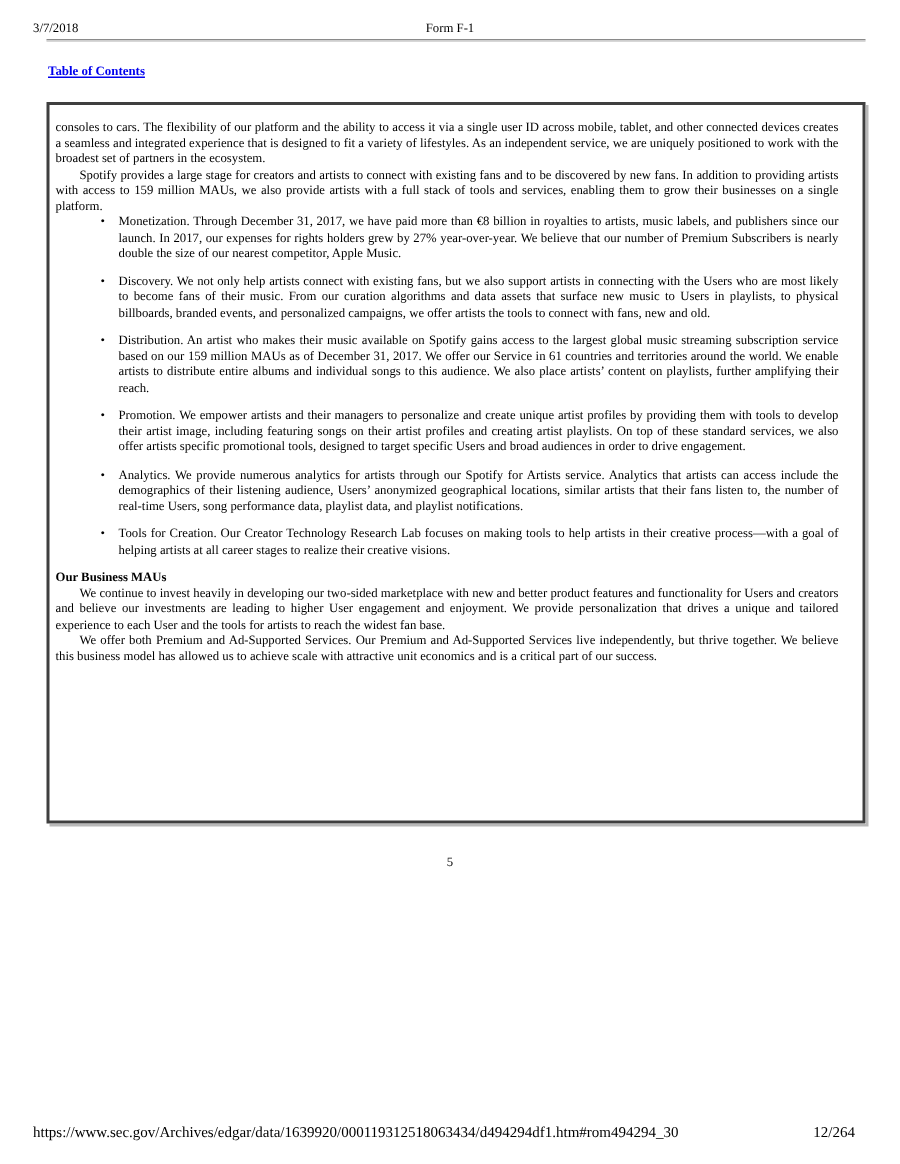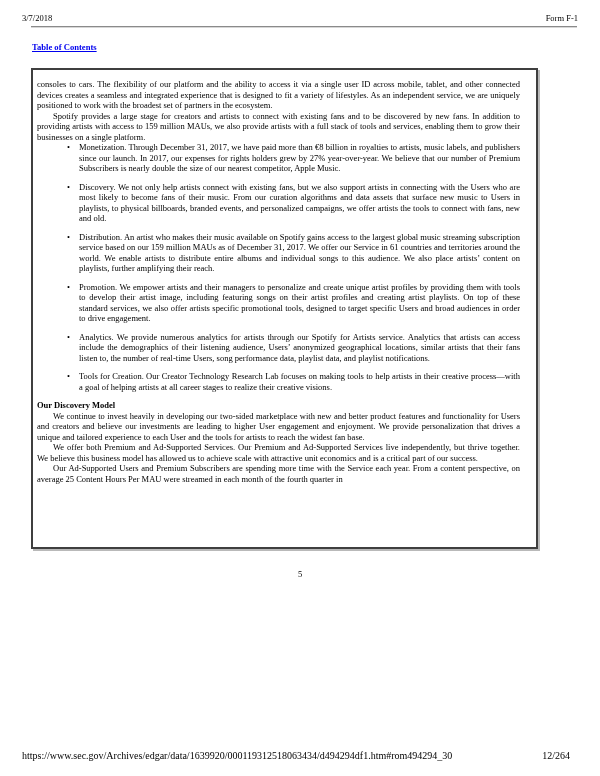--- a/index.html
+++ b/index.html
@@ -29,21 +29,21 @@
   .header-date {
     position: absolute;
     left: 0;
     top: 0;
   }
   .header-title {
     position: absolute;
     left: 0;
     right: 0;
     top: 0;
-    text-align: right;
+    text-align: center;
   }
   .header-rule {
     position: absolute;
     top: 26px;
     left: 31px;
     width: 546px;
     height: 2px;
     border-top: 1px solid #8a8a8a;
     border-bottom: 1px solid #d7d7d7;
     box-sizing: border-box;
@@ -57,21 +57,21 @@
     color: #0000ee;
     text-decoration: underline;
     cursor: pointer;
   }
 
   
   .doc-box {
     position: absolute;
     top: 68px;
     left: 31px;
-    width: 507px;
+    width: 546px;
     height: 481px;
     box-sizing: border-box;
     border: 2px solid #3f3f3f;
     box-shadow: 2px 2px 0 #b9b9b9;
     padding: 9px 16px 6px 4px;
     overflow: hidden;
   }
   .doc-box p,
   .doc-box li,
   .doc-box h3 {
@@ -169,25 +169,24 @@
       <span class="bullet-marker">•</span><span class="bullet-term">Promotion.</span><span> We empower artists and their managers to personalize and create unique artist profiles by providing them with tools to develop their artist image, including featuring songs on their artist profiles and creating artist playlists. On top of these standard services, we also offer artists specific promotional tools, designed to target specific Users and broad audiences in order to drive engagement.</span>
     </li>
     <li>
       <span class="bullet-marker">•</span><span class="bullet-term">Analytics.</span><span> We provide numerous analytics for artists through our Spotify for Artists service. Analytics that artists can access include the demographics of their listening audience, Users’ anonymized geographical locations, similar artists that their fans listen to, the number of real-time Users, song performance data, playlist data, and playlist notifications.</span>
     </li>
     <li>
       <span class="bullet-marker">•</span><span class="bullet-term">Tools for Creation.</span><span> Our Creator Technology Research Lab focuses on making tools to help artists in their creative process—with a goal of helping artists at all career stages to realize their creative visions.</span>
     </li>
   </ul>
 
-  <h3 class="heading-bold">Our Discovery Model</h3>
+  <h3 class="heading-bold">Our Business MAUs</h3>
 
   <p class="body-para">We continue to invest heavily in developing our two-sided marketplace with new and better product features and functionality for Users and creators and believe our investments are leading to higher User engagement and enjoyment. We provide personalization that drives a unique and tailored experience to each User and the tools for artists to reach the widest fan base.</p>
   <p class="body-para">We offer both Premium and Ad-Supported Services. Our Premium and Ad-Supported Services live independently, but thrive together. We believe this business model has allowed us to achieve scale with attractive unit economics and is a critical part of our success.</p>
-  <p class="body-para">Our Ad-Supported Users and Premium Subscribers are spending more time with the Service each year. From a content perspective, on average 25 Content Hours Per MAU were streamed in each month of the fourth quarter in</p>
 
 </div>
 
 <div class="page-number">5</div>
 
 <div class="print-footer">
   <span>https://www.sec.gov/Archives/edgar/data/1639920/000119312518063434/d494294df1.htm#rom494294_30</span>
   <span>12/264</span>
 </div>
 

